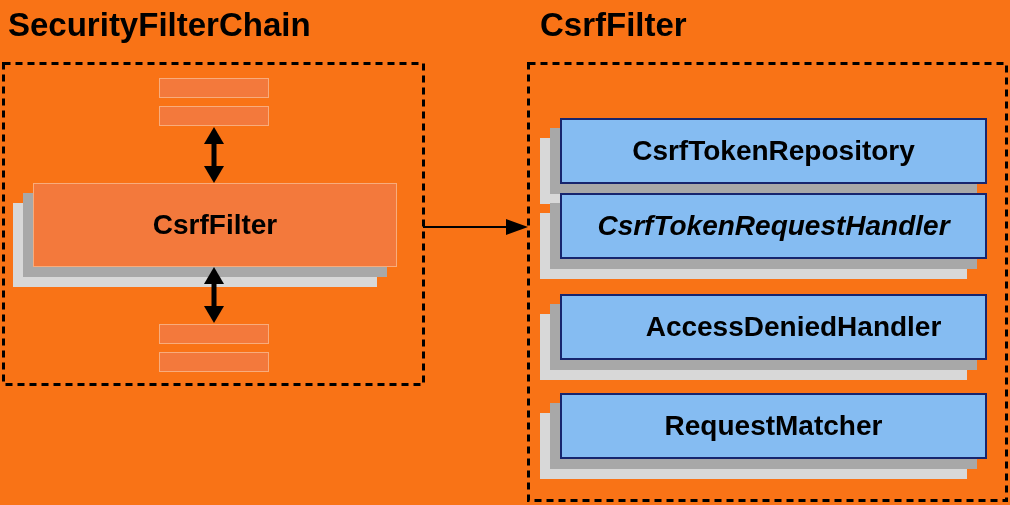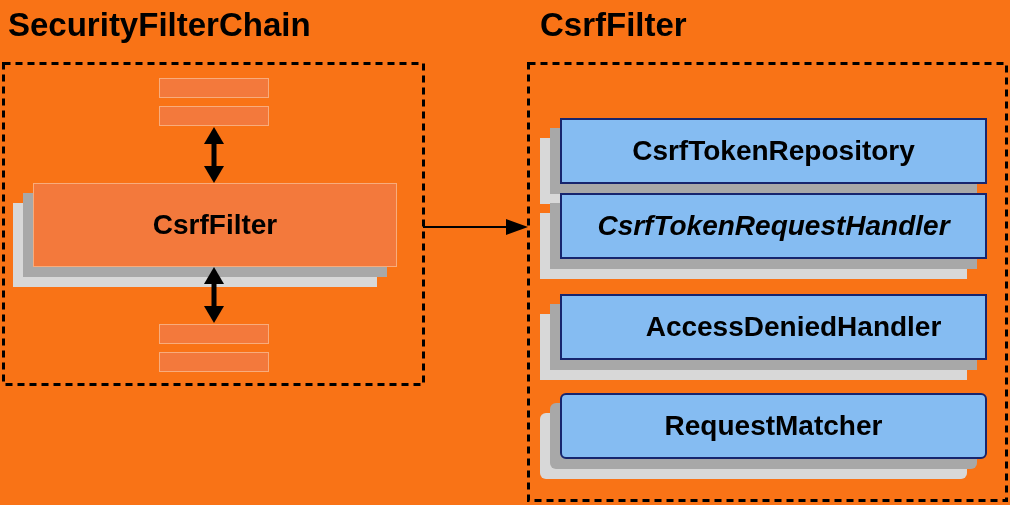--- a/index.html
+++ b/index.html
@@ -79,21 +79,21 @@
   }
   .blue-box .node-label {
     font-size: 28px;
     font-weight: bold;
     color: #000000;
     white-space: nowrap;
   }
   .blue-box-1 { top: 94px; margin-top: 24px; }
   .blue-box-2 { top: 193px; font-style: italic; }
   .blue-box-3 { top: 294px; padding-left: 40px; }
-  .blue-box-4 { top: 393px; border-radius: 6px; }
+  .blue-box-4 { top: 393px; }
 
   .varrow {
     position: absolute;
     left: 200px;
     width: 28px;
     height: 56px;
   }
   .varrow1 { top: 127px; }
   .varrow2 { top: 267px; }
 

